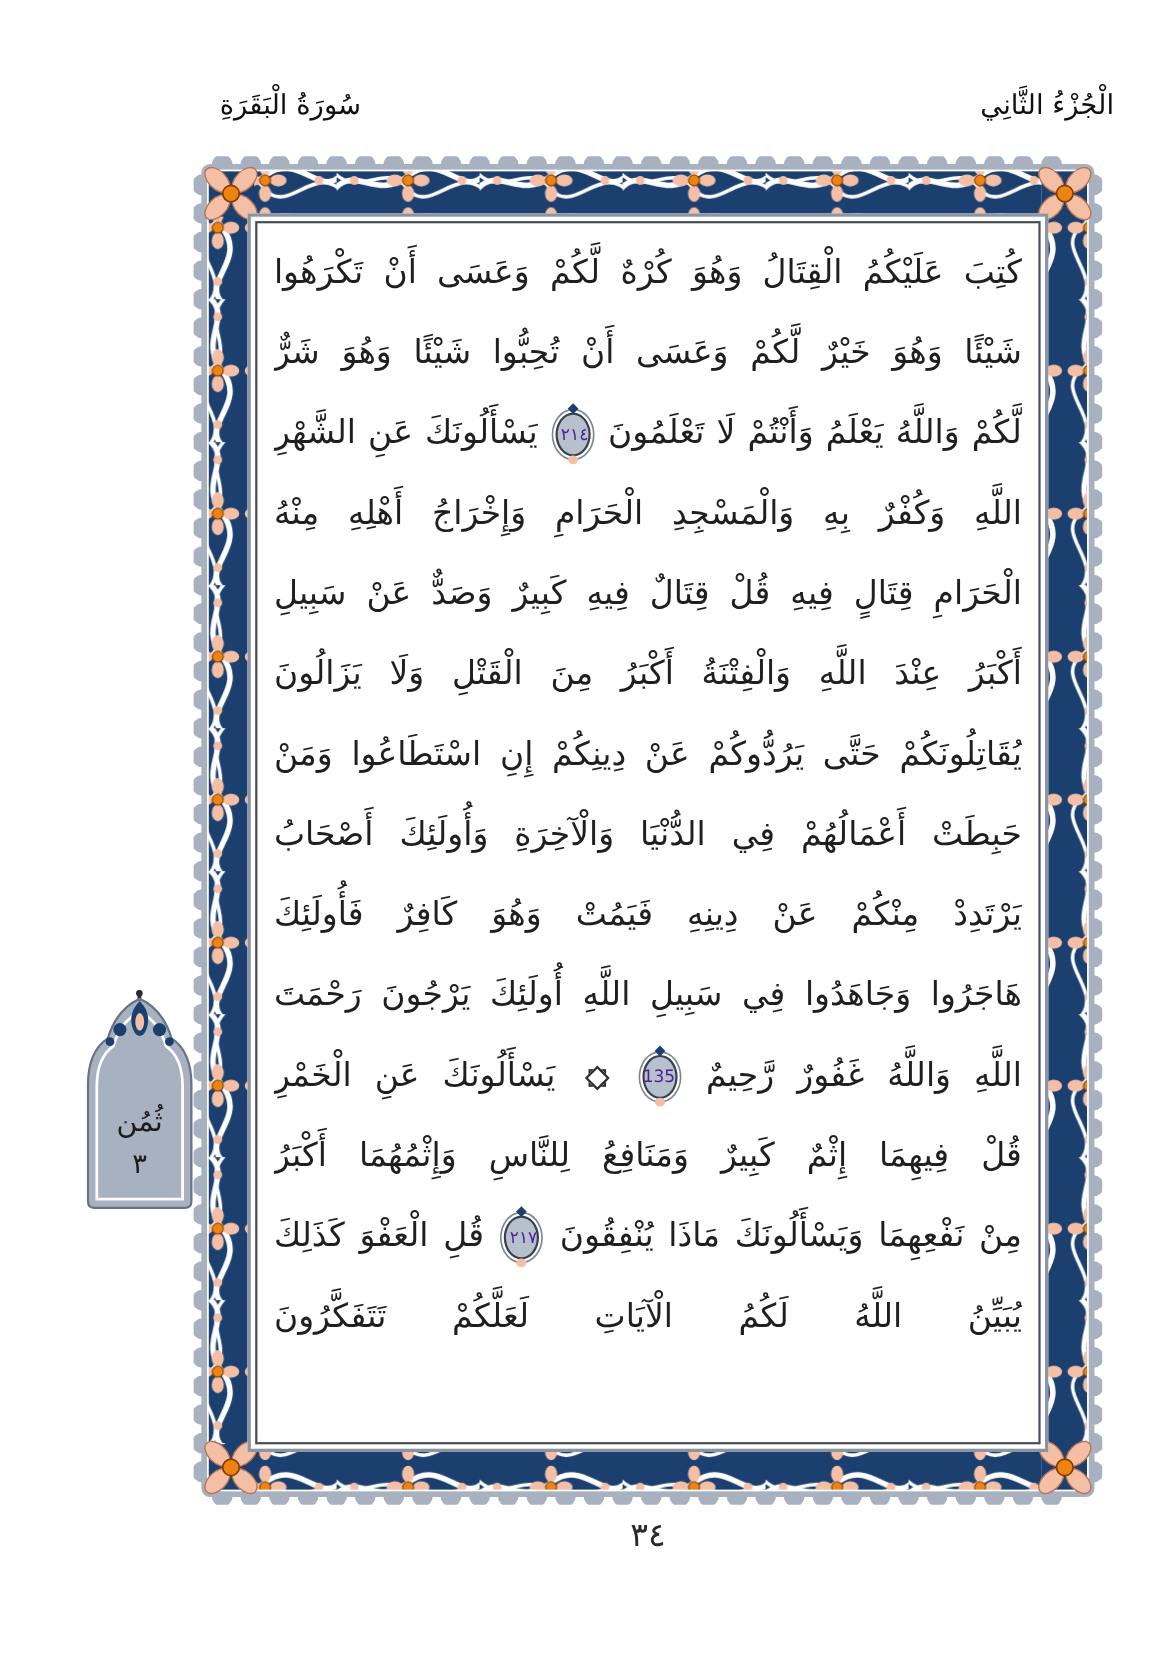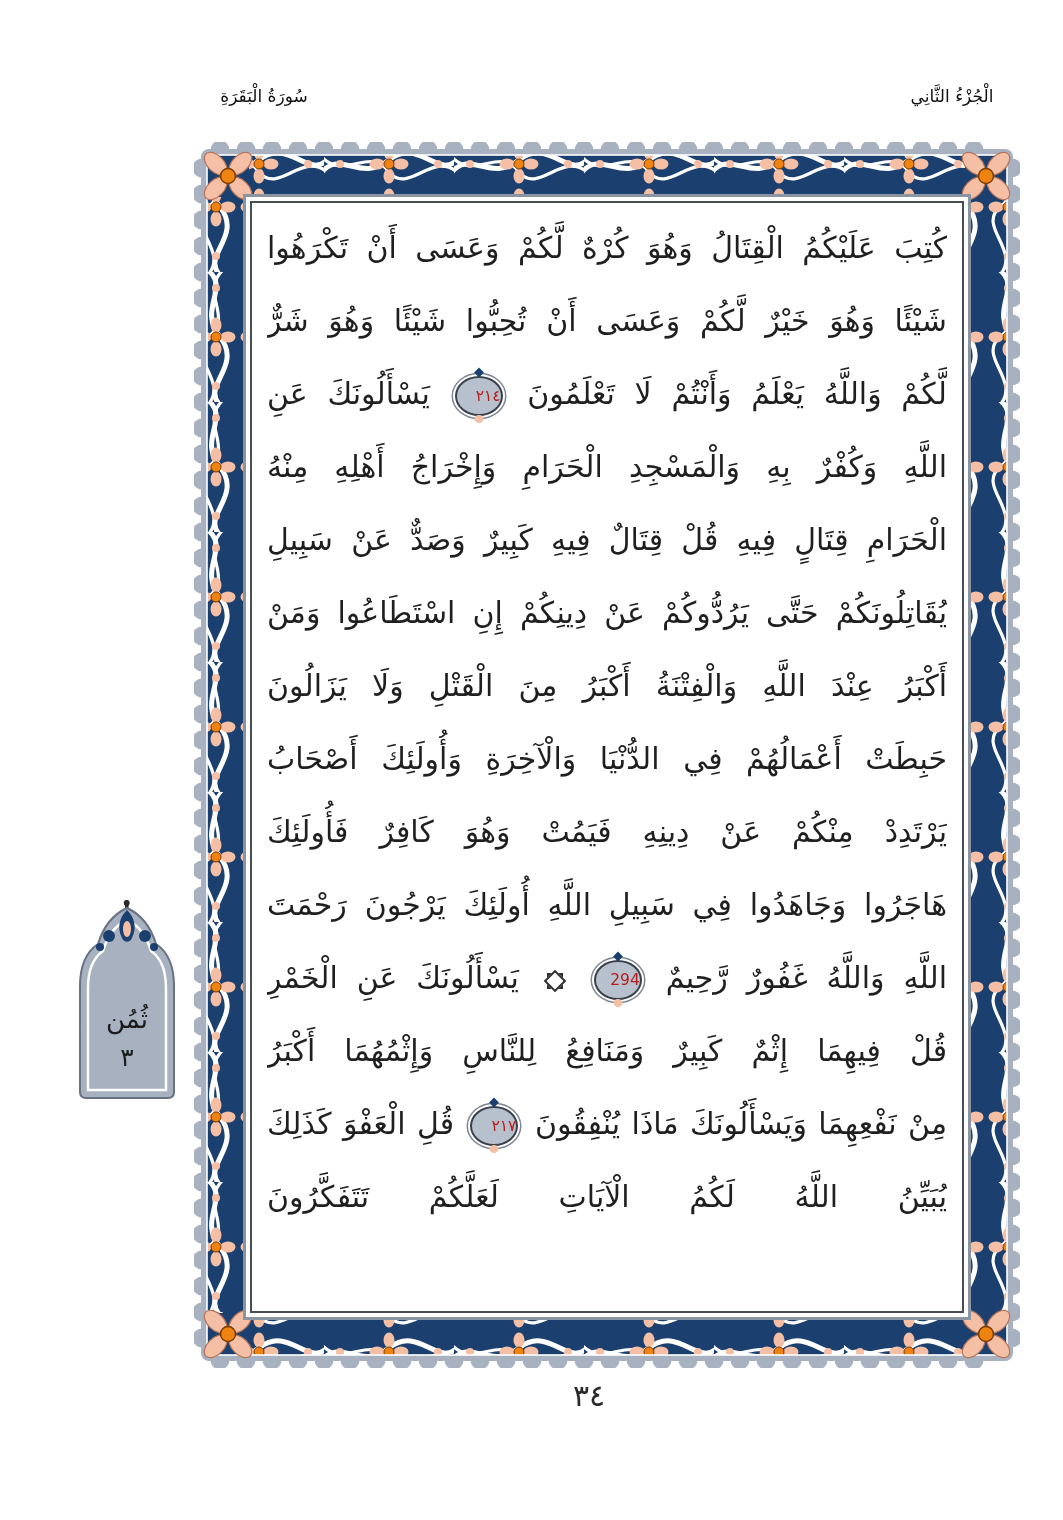--- a/index.html
+++ b/index.html
@@ -5,45 +5,45 @@
   :root{
     --navy:#1b406f; --silver:#a7b1c0; --salmon:#f5bfa6; --orange:#ee8311;
     --ink:#1f1f1f; --marker_fill:#b7c1cd; --frame_gray:#8b94a1; --frame_dark:#474c55;
   }
   *{margin:0;padding:0;box-sizing:border-box;}
   html,body{background:#ffffff;}
   body{font-family:"DejaVu Sans", sans-serif; color:var(--ink);}
   .page{position:relative;width:1063px;height:1520px;background:#fff;overflow:hidden;}
 
   
-  .hdr{position:absolute;top:72px;height:48px;font-size:17px;line-height:48px;
+  .hdr{position:absolute;top:72px;height:48px;font-size:25px;line-height:48px;
        text-align:center;color:#101010;letter-spacing:0;}
   .hdr-left{left:150px;width:228px;}
   .hdr-right{left:838px;width:228px;}
 
   
-  .frame{position:absolute;left:194px;top:142px;width:826px;height:1226px;}
+  .frame{position:absolute;left:176px;top:142px;width:826px;height:1226px;}
   .frame svg.border{position:absolute;inset:0;}
 
   .text-frame{position:absolute;left:49px;top:52px;right:49px;bottom:48px;
       border:3px solid var(--frame_gray);padding:4px;background:#fff;}
   .text-inner{width:100%;height:100%;border:2px solid var(--frame_dark);
       padding:8px 15px 6px 15px;background:#fff;overflow:hidden;}
 
   
   .lines{width:100%;height:100%;}
   .line{height:73px;line-height:73px;font-size:30px;white-space:normal;
         text-align:justify;text-align-last:justify;overflow:hidden;color:var(--ink);}
   .line .txt{white-space:normal;}
 
   
-  .ayah{position:relative;display:inline-block;width:48px;height:40px;margin:0 5px;
+  .ayah{position:relative;display:inline-block;width:32px;height:40px;margin:0 5px;
         vertical-align:middle;border-radius:50%;background:var(--marker_fill);
         border:2px solid #39404b;box-shadow:0 0 0 2px #fff,0 0 0 3.5px #7d8794;
-        text-align:left;line-height:36px;font-size:15.5px;color:#b91c1c;}
+        text-align:left;line-height:36px;font-size:15.5px;color:#4c1d95;}
   .ayah::before{content:"";position:absolute;top:-9px;left:50%;width:7px;height:7px;
         background:var(--navy);transform:translateX(-50%) rotate(45deg);}
   .ayah::after{content:"";position:absolute;bottom:-9px;left:50%;width:9px;height:8px;
         background:var(--salmon);border-radius:50%;transform:translateX(-50%);}
 
   
   .hizb{position:relative;display:inline-block;width:20px;height:20px;margin:0 6px;
         vertical-align:middle;}
   .hizb::before,.hizb::after{content:"";position:absolute;left:3px;top:3px;width:12px;height:12px;
         border:2px solid #2e2e2e;background:#fff;}
@@ -137,26 +137,26 @@
     </svg>
 
     <div class="text-frame">
       <div class="text-inner">
         <div class="lines" dir="rtl">
             <div class="line"><span class="txt">كُتِبَ عَلَيْكُمُ الْقِتَالُ وَهُوَ كُرْهٌ لَّكُمْ وَعَسَى أَنْ تَكْرَهُوا</span> </div>
             <div class="line"><span class="txt">شَيْئًا وَهُوَ خَيْرٌ لَّكُمْ وَعَسَى أَنْ تُحِبُّوا شَيْئًا وَهُوَ شَرٌّ</span> </div>
             <div class="line"><span class="txt">لَّكُمْ وَاللَّهُ يَعْلَمُ وَأَنْتُمْ لَا تَعْلَمُونَ</span> <span class="ayah">٢١٤</span> <span class="txt">يَسْأَلُونَكَ عَنِ الشَّهْرِ</span> </div>
             <div class="line"><span class="txt">اللَّهِ وَكُفْرٌ بِهِ وَالْمَسْجِدِ الْحَرَامِ وَإِخْرَاجُ أَهْلِهِ مِنْهُ</span> </div>
             <div class="line"><span class="txt">الْحَرَامِ قِتَالٍ فِيهِ قُلْ قِتَالٌ فِيهِ كَبِيرٌ وَصَدٌّ عَنْ سَبِيلِ</span> </div>
+            <div class="line"><span class="txt">أَكْبَرُ عِنْدَ اللَّهِ وَالْفِتْنَةُ أَكْبَرُ مِنَ الْقَتْلِ وَلَا يَزَالُونَ</span> </div>
             <div class="line"><span class="txt">يُقَاتِلُونَكُمْ حَتَّى يَرُدُّوكُمْ عَنْ دِينِكُمْ إِنِ اسْتَطَاعُوا وَمَنْ</span> </div>
-            <div class="line"><span class="txt">أَكْبَرُ عِنْدَ اللَّهِ وَالْفِتْنَةُ أَكْبَرُ مِنَ الْقَتْلِ وَلَا يَزَالُونَ</span> </div>
             <div class="line"><span class="txt">حَبِطَتْ أَعْمَالُهُمْ فِي الدُّنْيَا وَالْآخِرَةِ وَأُولَئِكَ أَصْحَابُ</span> </div>
             <div class="line"><span class="txt">يَرْتَدِدْ مِنْكُمْ عَنْ دِينِهِ فَيَمُتْ وَهُوَ كَافِرٌ فَأُولَئِكَ</span> </div>
             <div class="line"><span class="txt">هَاجَرُوا وَجَاهَدُوا فِي سَبِيلِ اللَّهِ أُولَئِكَ يَرْجُونَ رَحْمَتَ</span> </div>
-            <div class="line"><span class="txt">اللَّهِ وَاللَّهُ غَفُورٌ رَّحِيمٌ</span> <span class="ayah">294</span> <span class="hizb" title="۞"></span> <span class="txt">يَسْأَلُونَكَ عَنِ الْخَمْرِ وَالْمَيْسِرِ</span> </div>
+            <div class="line"><span class="txt">اللَّهِ وَاللَّهُ غَفُورٌ رَّحِيمٌ</span> <span class="ayah">135</span> <span class="hizb" title="۞"></span> <span class="txt">يَسْأَلُونَكَ عَنِ الْخَمْرِ وَالْمَيْسِرِ</span> </div>
             <div class="line"><span class="txt">قُلْ فِيهِمَا إِثْمٌ كَبِيرٌ وَمَنَافِعُ لِلنَّاسِ وَإِثْمُهُمَا أَكْبَرُ</span> </div>
             <div class="line"><span class="txt">مِنْ نَفْعِهِمَا وَيَسْأَلُونَكَ مَاذَا يُنْفِقُونَ</span> <span class="ayah">٢١٧</span> <span class="txt">قُلِ الْعَفْوَ كَذَلِكَ</span> </div>
             <div class="line"><span class="txt">يُبَيِّنُ اللَّهُ لَكُمُ الْآيَاتِ لَعَلَّكُمْ تَتَفَكَّرُونَ</span> </div>
           </div>
       </div>
     </div>
   </div>
 
   <div class="thumn">
     <svg viewBox="0 0 110 205" width="110" height="205" aria-hidden="true">

